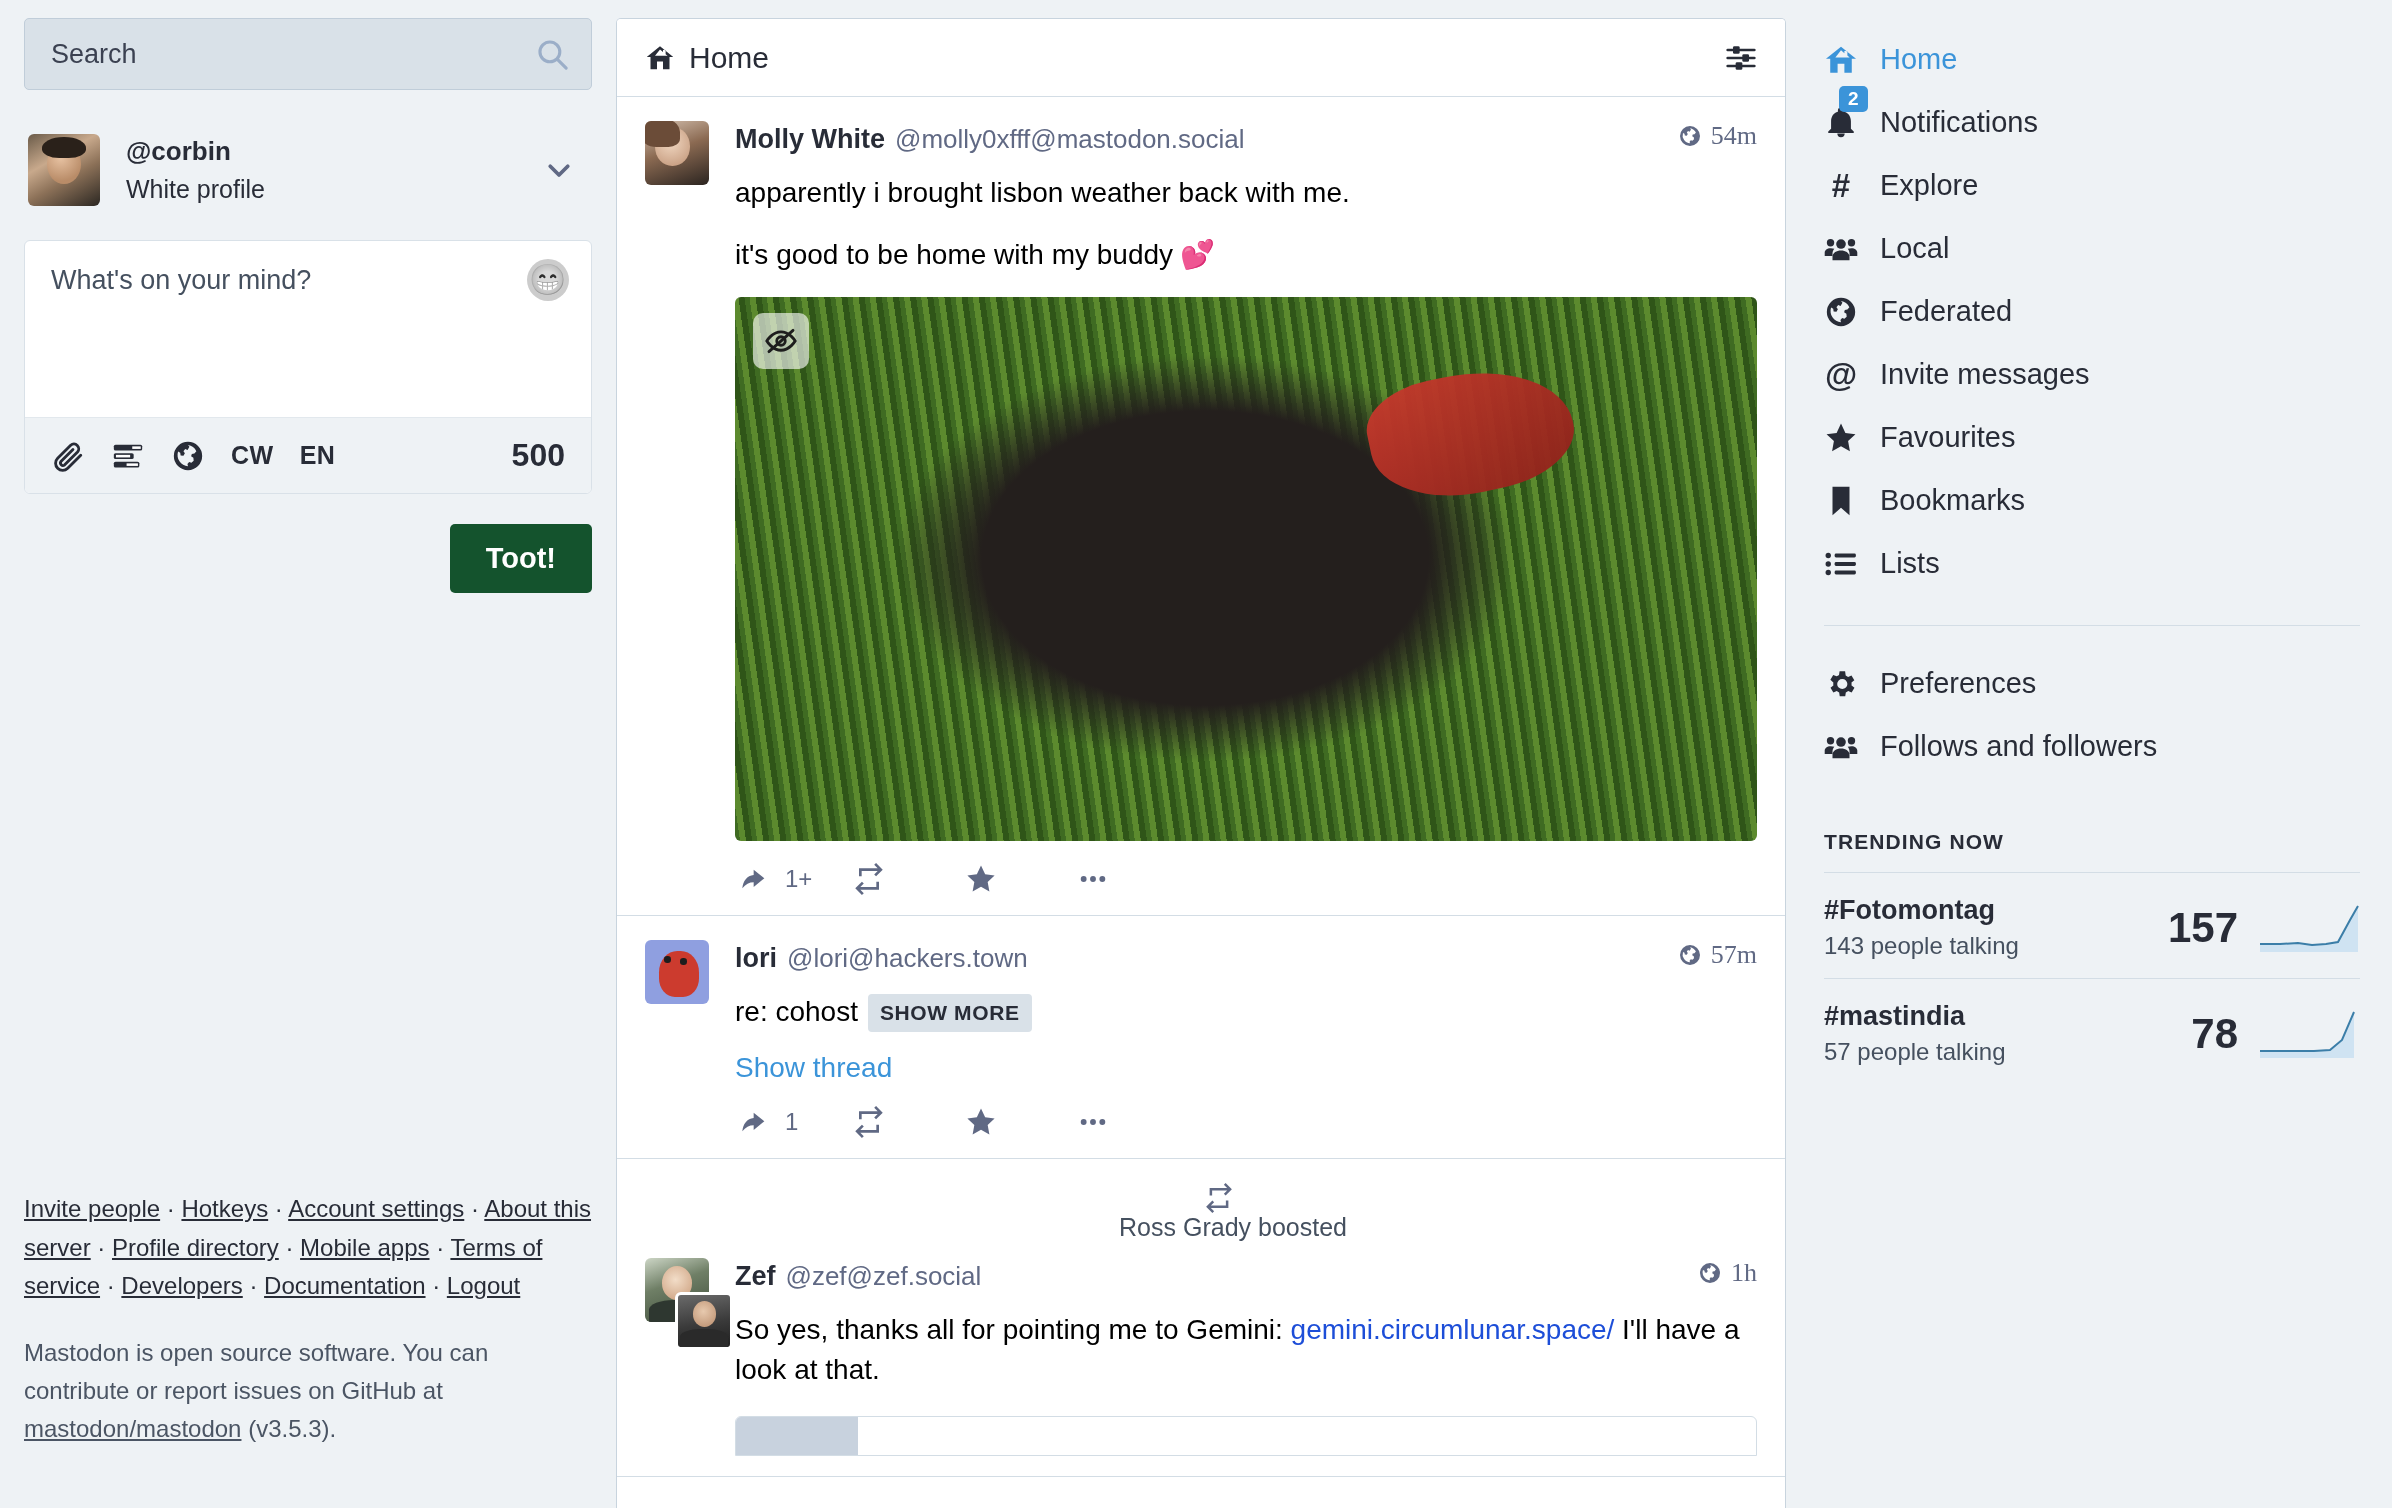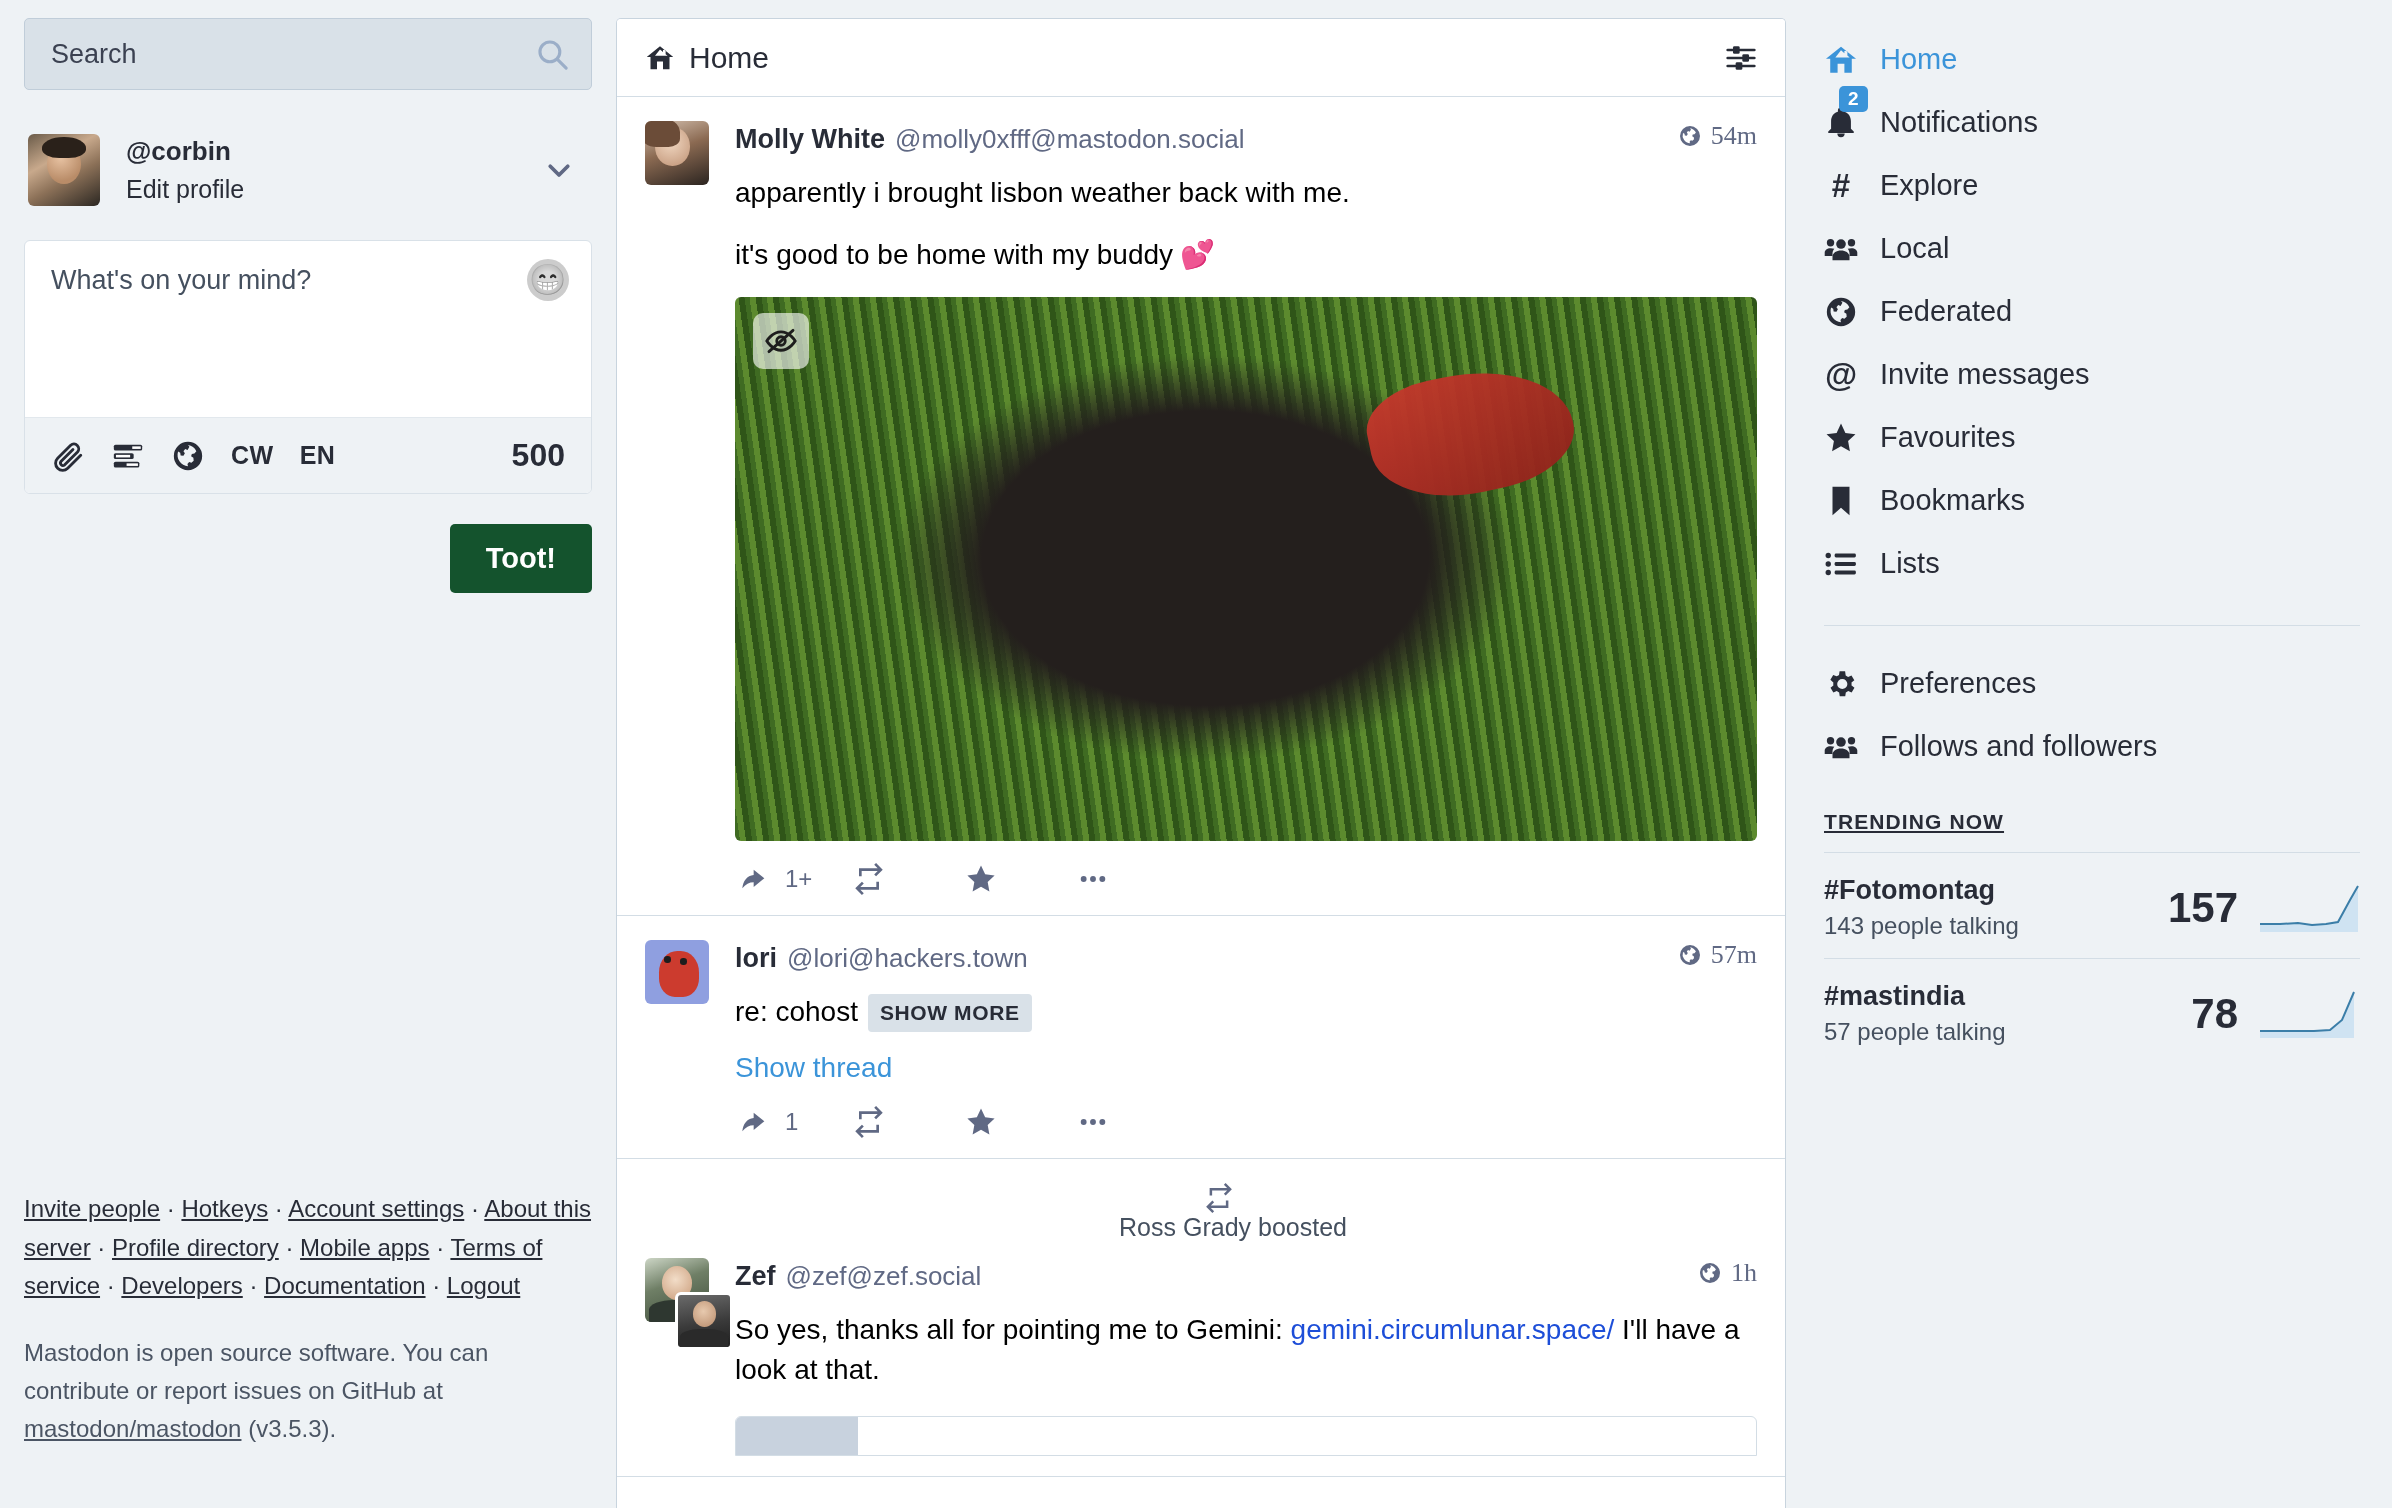--- a/index.html
+++ b/index.html
@@ -382,26 +382,25 @@
     border-radius: 5px;
     padding: 3px 9px;
     line-height: 1.1;
   }
   .nav-sep {
     height: 1px; background: #d3dde5;
     margin: 30px 0 26px 0;
   }
 
   .trending-head {
-    margin-top: 32px;
+    margin-top: 52px;
     font-size: 21px; font-weight: bold;
     letter-spacing: 1.1px;
     color: #282c37;
     padding-bottom: 18px;
-    text-decoration: underline;
   }
   .trend-row {
     display: flex; align-items: center;
     border-top: 1px solid #d3dde5;
     padding: 22px 0 18px 0;
   }
   .trend-left { flex: 1 1 auto; }
   .trend-tag { font-size: 27px; font-weight: bold; color: #282c37; }
   .trend-sub { font-size: 24px; color: #45505f; margin-top: 6px; }
   .trend-num {
@@ -425,21 +424,21 @@
           <circle cx="10.5" cy="10.5" r="7"></circle>
             <line x1="16" y1="16" x2="22" y2="22"></line>
         </svg>
       </span>
     </div>
 
     <div class="account-row">
       <div class="avatar-me"></div>
       <div class="account-text">
         <div class="account-handle">@corbin</div>
-        <div class="account-edit">Edit profile</div>
+        <div class="account-edit">White profile</div>
       </div>
       <span class="chev-down">
         <svg viewBox="0 0 24 24" fill="none" stroke="currentColor" stroke-width="3" stroke-linecap="round" stroke-linejoin="round">
           <polyline points="5,9 12,16 19,9"></polyline>
         </svg>
       </span>
     </div>
 
     <div class="compose">
       <div class="compose-area">

